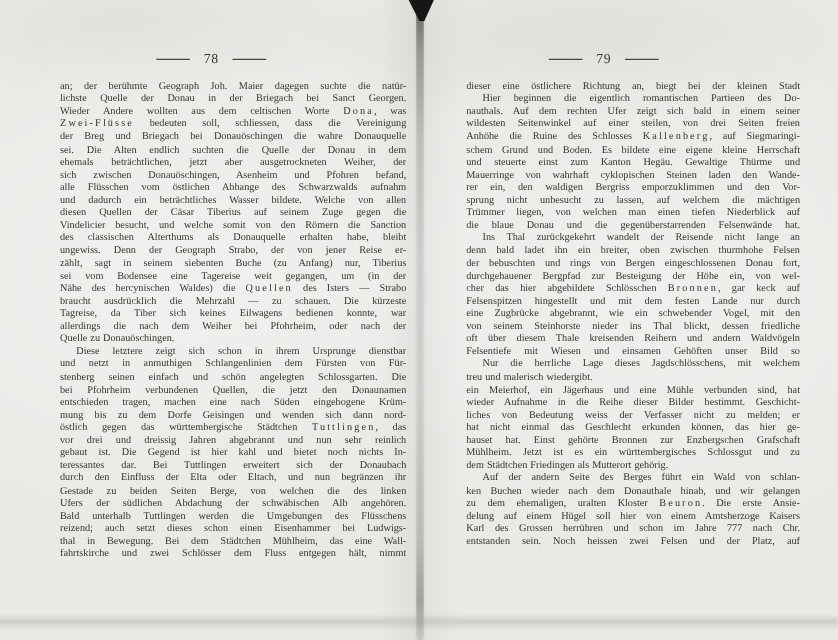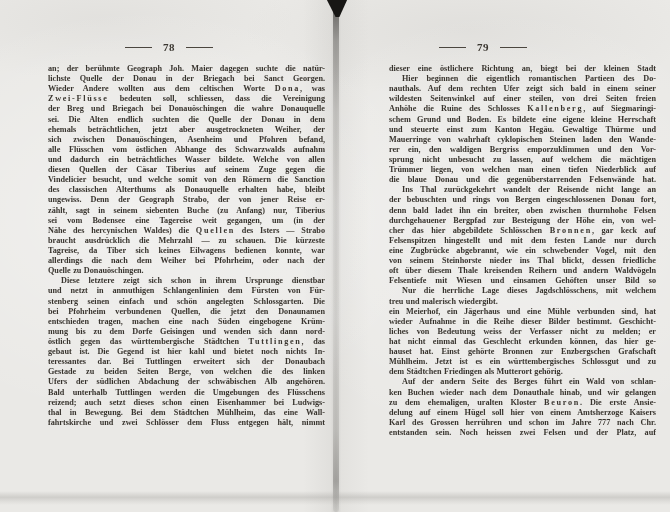--- a/index.html
+++ b/index.html
@@ -10,21 +10,20 @@
   }
   .scan {
     position: relative; width: 670px; height: 512px;
     background:
       radial-gradient(ellipse 420px 300px at 22% 42%, rgba(255,255,255,0.35), rgba(255,255,255,0) 70%),
       radial-gradient(ellipse 380px 320px at 76% 45%, rgba(255,255,255,0.30), rgba(255,255,255,0) 70%),
       radial-gradient(ellipse 300px 90px at 70% 6%, rgba(180,178,174,0.18), rgba(180,178,174,0) 75%),
       radial-gradient(ellipse 260px 80px at 15% 4%, rgba(180,178,174,0.15), rgba(180,178,174,0) 75%),
       linear-gradient(#eae9e6, #eae9e6);
     color: #37342f;
-    font-weight: bold;
   }
   
   .gutter-shade {
     position: absolute; left: 303px; top: 0; width: 66px; height: 512px;
     background: linear-gradient(to right,
       rgba(140,138,134,0) 0%,
       rgba(140,138,134,0.10) 42%,
       rgba(110,108,104,0.22) 50%,
       rgba(140,138,134,0.08) 58%,
       rgba(140,138,134,0) 100%);
@@ -78,21 +77,21 @@
   }
   .line {
     height: 10.12px; overflow: hidden;
     text-align: justify; text-align-last: justify;
     word-spacing: 0.4px;
   }
   .line.end { text-align-last: left; }
   .line.indent { text-indent: 13px; }
   .sperr { letter-spacing: 1.7px; }
   #left-block  { left: 48px;  width: 277px; }
-  #right-block { left: 373px; width: 267px; margin-left: 16px; }
+  #right-block { left: 373px; width: 267px; }
   #left-header  { left: 169px; }
   #right-header { left: 483px; }
 </style>
 </head>
 <body>
 
 <div class="scan">
 
   <div class="gutter-shade"></div>
   <div class="gutter-line"></div>
@@ -133,22 +132,24 @@
       <div class="line">Tagreise, da Tiber sich keines Eilwagens bedienen konnte, war</div>
       <div class="line">allerdings die nach dem Weiher bei Pfohrheim, oder nach der</div>
       <div class="line end">Quelle zu Donauöschingen.</div>
       <div class="line indent">Diese letztere zeigt sich schon in ihrem Ursprunge dienstbar</div>
       <div class="line">und netzt in anmuthigen Schlangenlinien dem Fürsten von Für-</div>
       <div class="line">stenberg seinen einfach und schön angelegten Schlossgarten. Die</div>
       <div class="line">bei Pfohrheim verbundenen Quellen, die jetzt den Donaunamen</div>
       <div class="line">entschieden tragen, machen eine nach Süden eingebogene Krüm-</div>
       <div class="line">mung bis zu dem Dorfe Geisingen und wenden sich dann nord-</div>
       <div class="line">östlich gegen das württembergische Städtchen <span class="sperr">Tuttlingen</span>, das</div>
+      <div class="line">vor drei und dreissig Jahren abgebrannt und nun sehr reinlich</div>
       <div class="line">gebaut ist. Die Gegend ist hier kahl und bietet noch nichts In-</div>
       <div class="line">teressantes dar. Bei Tuttlingen erweitert sich der Donaubach</div>
+      <div class="line">durch den Einfluss der Elta oder Eltach, und nun begränzen ihr</div>
       <div class="line">Gestade zu beiden Seiten Berge, von welchen die des linken</div>
       <div class="line">Ufers der südlichen Abdachung der schwäbischen Alb angehören.</div>
       <div class="line">Bald unterhalb Tuttlingen werden die Umgebungen des Flüsschens</div>
       <div class="line">reizend; auch setzt dieses schon einen Eisenhammer bei Ludwigs-</div>
       <div class="line">thal in Bewegung. Bei dem Städtchen Mühlheim, das eine Wall-</div>
       <div class="line">fahrtskirche und zwei Schlösser dem Fluss entgegen hält, nimmt</div>
     </div>
 
   <div class="text-block" id="right-block">
       <div class="line">dieser eine östlichere Richtung an, biegt bei der kleinen Stadt</div>
@@ -157,22 +158,22 @@
       <div class="line">wildesten Seitenwinkel auf einer steilen, von drei Seiten freien</div>
       <div class="line">Anhöhe die Ruine des Schlosses <span class="sperr">Kallenberg</span>, auf Siegmaringi-</div>
       <div class="line">schem Grund und Boden. Es bildete eine eigene kleine Herrschaft</div>
       <div class="line">und steuerte einst zum Kanton Hegäu. Gewaltige Thürme und</div>
       <div class="line">Mauerringe von wahrhaft cyklopischen Steinen laden den Wande-</div>
       <div class="line">rer ein, den waldigen Bergriss emporzuklimmen und den Vor-</div>
       <div class="line">sprung nicht unbesucht zu lassen, auf welchem die mächtigen</div>
       <div class="line">Trümmer liegen, von welchen man einen tiefen Niederblick auf</div>
       <div class="line">die blaue Donau und die gegenüberstarrenden Felsenwände hat.</div>
       <div class="line indent">Ins Thal zurückgekehrt wandelt der Reisende nicht lange an</div>
+      <div class="line">denn bald ladet ihn ein breiter, oben zwischen thurmhohe Felsen</div>
       <div class="line">der bebuschten und rings von Bergen eingeschlossenen Donau fort,</div>
-      <div class="line">denn bald ladet ihn ein breiter, oben zwischen thurmhohe Felsen</div>
       <div class="line">durchgehauener Bergpfad zur Besteigung der Höhe ein, von wel-</div>
       <div class="line">cher das hier abgebildete Schlösschen <span class="sperr">Bronnen</span>, gar keck auf</div>
       <div class="line">Felsenspitzen hingestellt und mit dem festen Lande nur durch</div>
       <div class="line">eine Zugbrücke abgebrannt, wie ein schwebender Vogel, mit den</div>
       <div class="line">von seinem Steinhorste nieder ins Thal blickt, dessen friedliche</div>
       <div class="line">oft über diesem Thale kreisenden Reihern und andern Waldvögeln</div>
       <div class="line">Felsentiefe mit Wiesen und einsamen Gehöften unser Bild so</div>
       <div class="line indent">Nur die herrliche Lage dieses Jagdschlösschens, mit welchem</div>
       <div class="line end">treu und malerisch wiedergibt.</div>
       <div class="line">ein Meierhof, ein Jägerhaus und eine Mühle verbunden sind, hat</div>

